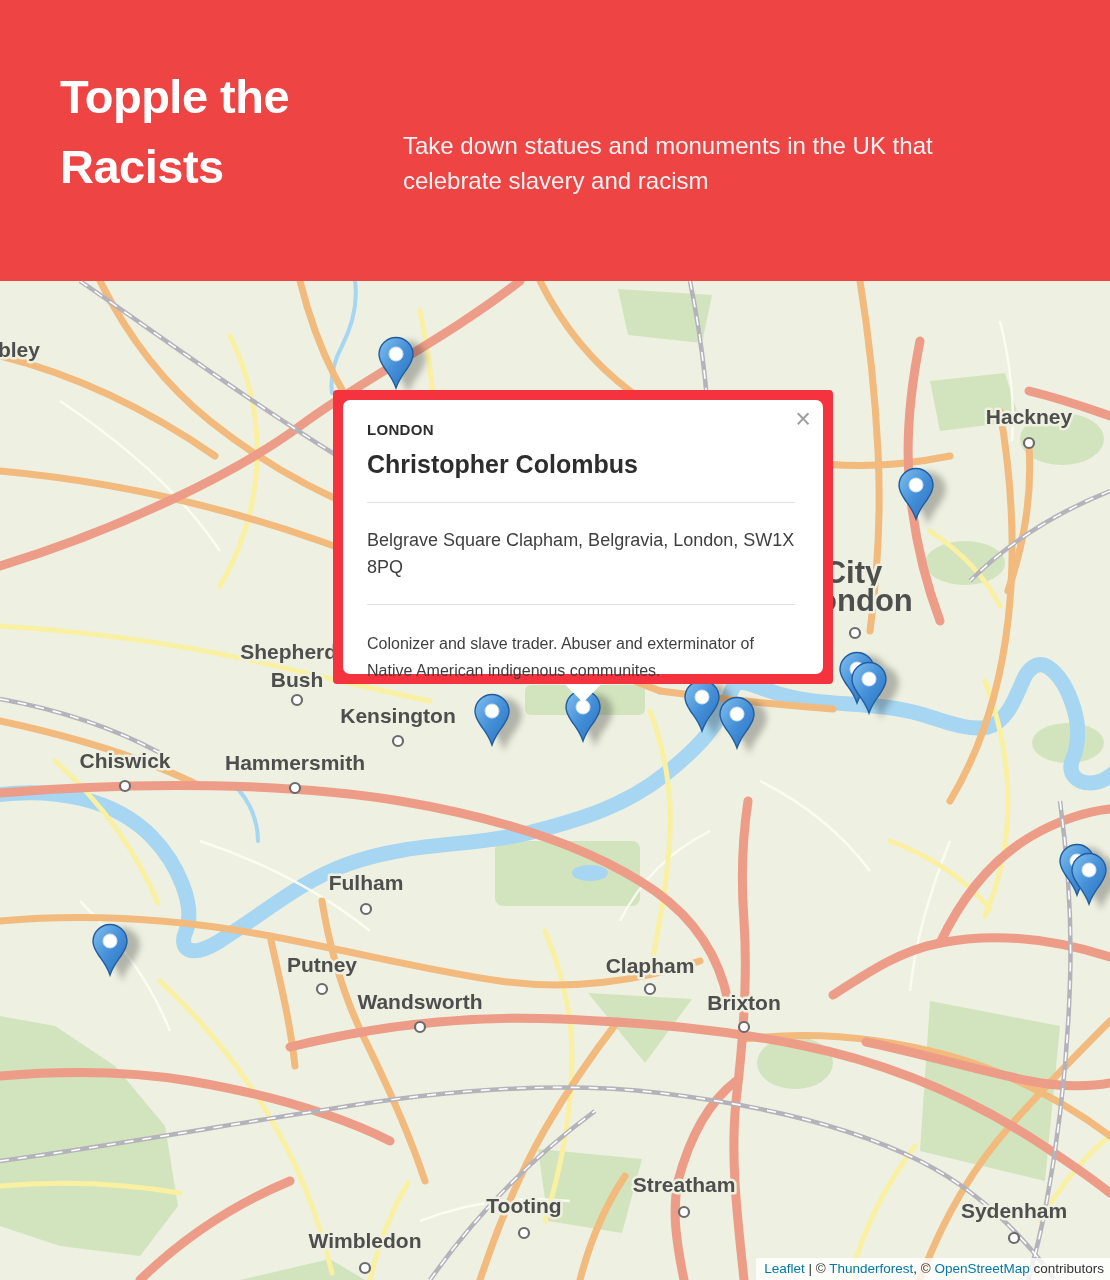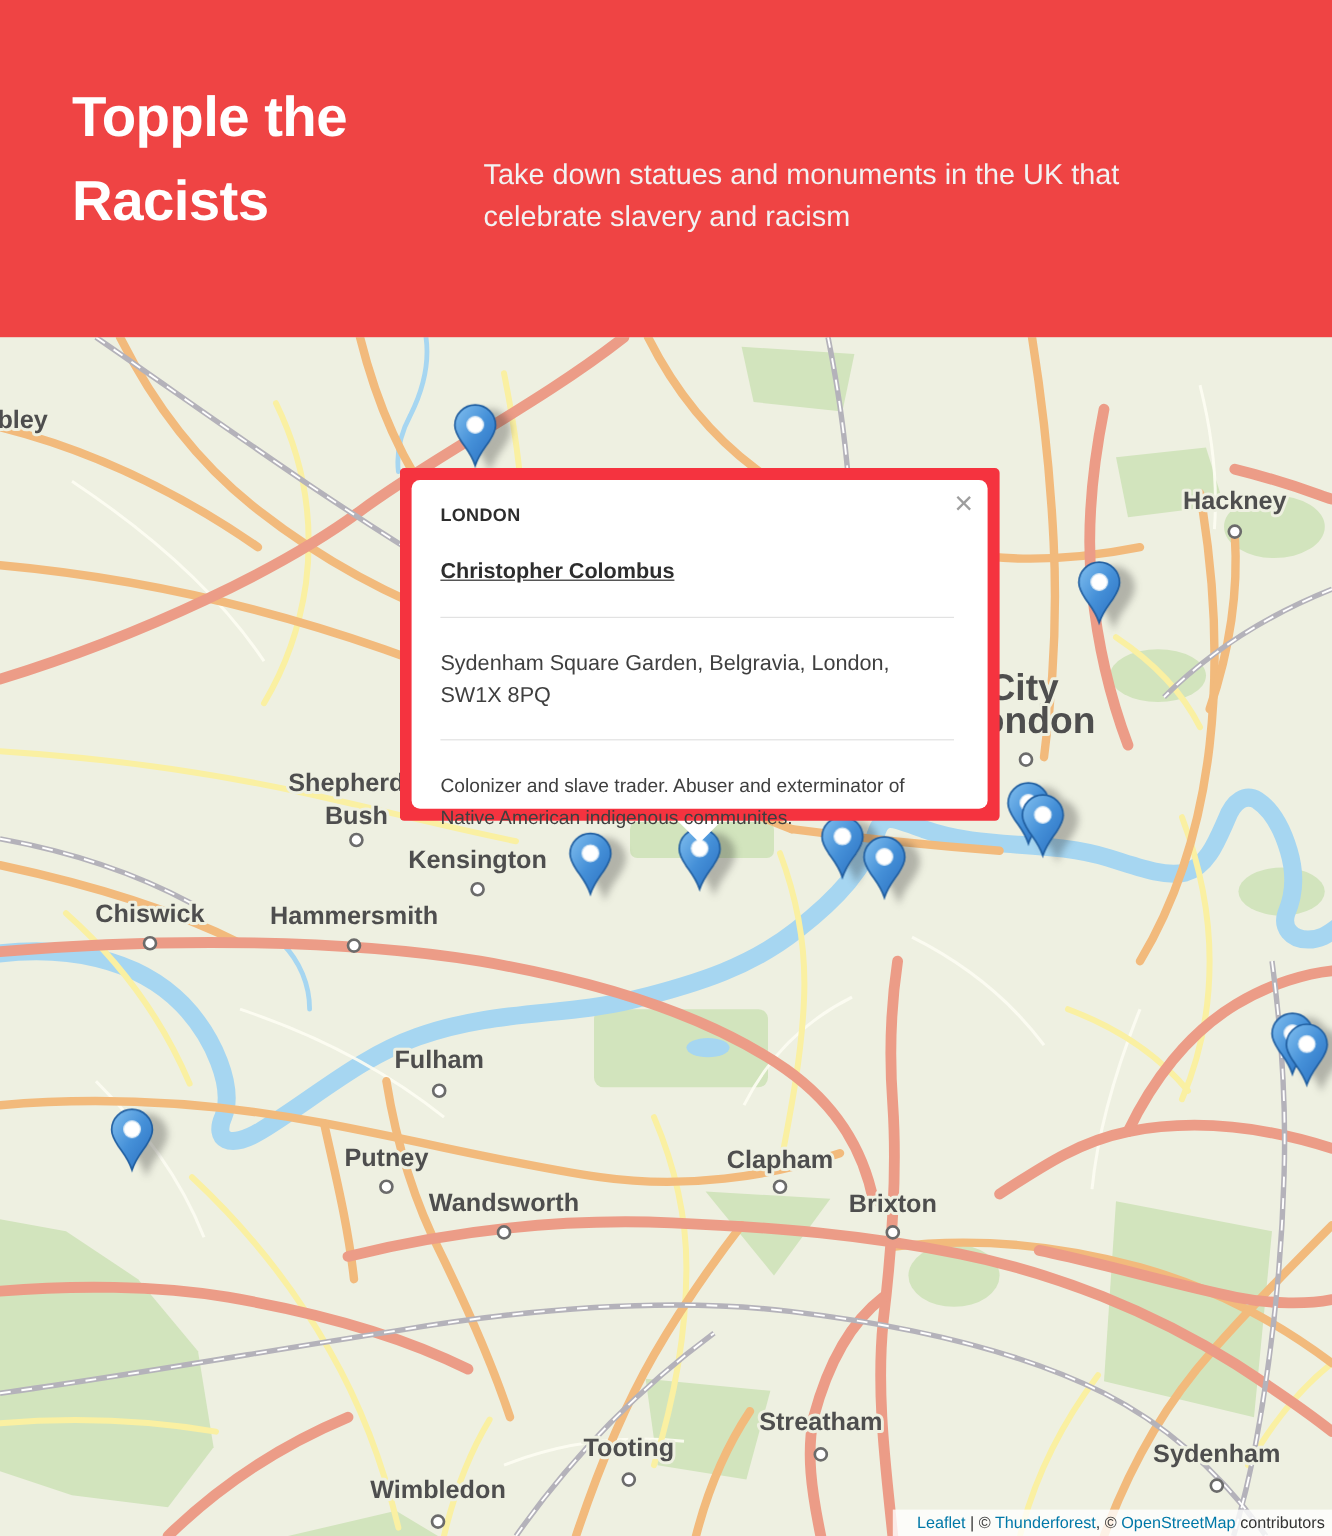--- a/index.html
+++ b/index.html
@@ -18,28 +18,28 @@
   .maplabel{font-weight:700;fill:#4e4e4e;font-size:21px;text-anchor:middle;stroke:#eef0e1;stroke-width:5px;paint-order:stroke;stroke-linejoin:round;}
   .labeldot{fill:#ffffff;stroke:#6b6b6b;stroke-width:2.2px;}
   .pinlayer{filter:drop-shadow(12px 4px 3px rgba(40,40,40,0.30));}
 
   
   .popup{position:absolute;left:333px;top:109px;width:500px;height:294px;z-index:3;}
   .popup-box{position:absolute;inset:0;background:#f5333f;border-radius:4px;z-index:2;}
   .popup-inner{position:absolute;inset:10px;background:#ffffff;border-radius:7px;padding:21px 28px 0 24px;box-sizing:border-box;}
   .popup-tip{position:absolute;left:237px;top:281px;width:26px;height:26px;background:#ffffff;transform:rotate(45deg);z-index:1;}
   .p-city{font-size:15px;font-weight:700;color:#2d2d2d;letter-spacing:.3px;line-height:18px;}
-  .p-name{font-size:18px;font-weight:600;color:#2d2d2d;line-height:30px;margin-top:22px;text-decoration:underline;}
+  .p-name{font-size:25px;font-weight:600;color:#2d2d2d;line-height:30px;margin-top:10px;}
   .p-hr{border:none;border-top:1px solid #e2e2e2;margin:23px 0 0 0;}
   .p-addr{margin-top:24px;font-size:18px;line-height:27px;color:#3f3f3f;}
   .p-desc{margin-top:25px;font-size:16px;line-height:27px;color:#3f3f3f;}
   .p-close{position:absolute;top:4px;right:10px;background:none;border:none;color:#9e9e9e;font-size:27px;font-family:"Liberation Sans",sans-serif;cursor:pointer;line-height:27px;padding:2px;}
 
   
-  .attribution{position:absolute;right:0;bottom:0;background:rgba(255,255,255,0.8);padding:3px 6px 4px 20px;font-size:13.5px;color:#333;white-space:pre;z-index:4;}
+  .attribution{position:absolute;right:0;bottom:0;background:rgba(255,255,255,0.8);padding:3px 6px 4px 8px;font-size:13.5px;color:#333;white-space:pre;z-index:4;}
   .attribution a{color:#0078a8;text-decoration:none;cursor:pointer;}
 </style>
 </head>
 <body>
 
 <div class="page">
 
   <header>
     <div class="title">Topple the Racists</div>
     <div class="subtitle">Take down statues and monuments in the UK that celebrate slavery and racism</div>
@@ -221,21 +221,21 @@
     </svg>
 
     <div class="popup">
       <div class="popup-tip"></div>
       <div class="popup-box">
         <div class="popup-inner">
           <button class="p-close">×</button>
           <div class="p-city">LONDON</div>
           <div class="p-name">Christopher Colombus</div>
           <hr class="p-hr">
-          <div class="p-addr">Sydenham Square Garden, Belgravia, London, SW1X 8PQ</div>
+          <div class="p-addr">Belgrave Square Clapham, Belgravia, London, SW1X 8PQ</div>
           <hr class="p-hr">
           <div class="p-desc">Colonizer and slave trader. Abuser and exterminator of Native American indigenous communites.</div>
         </div>
       </div>
     </div>
 
     <div class="attribution"><a>Leaflet</a><span> | © </span><a>Thunderforest</a><span>, © </span><a>OpenStreetMap</a><span> contributors</span></div>
   </div>
 </div>
 

